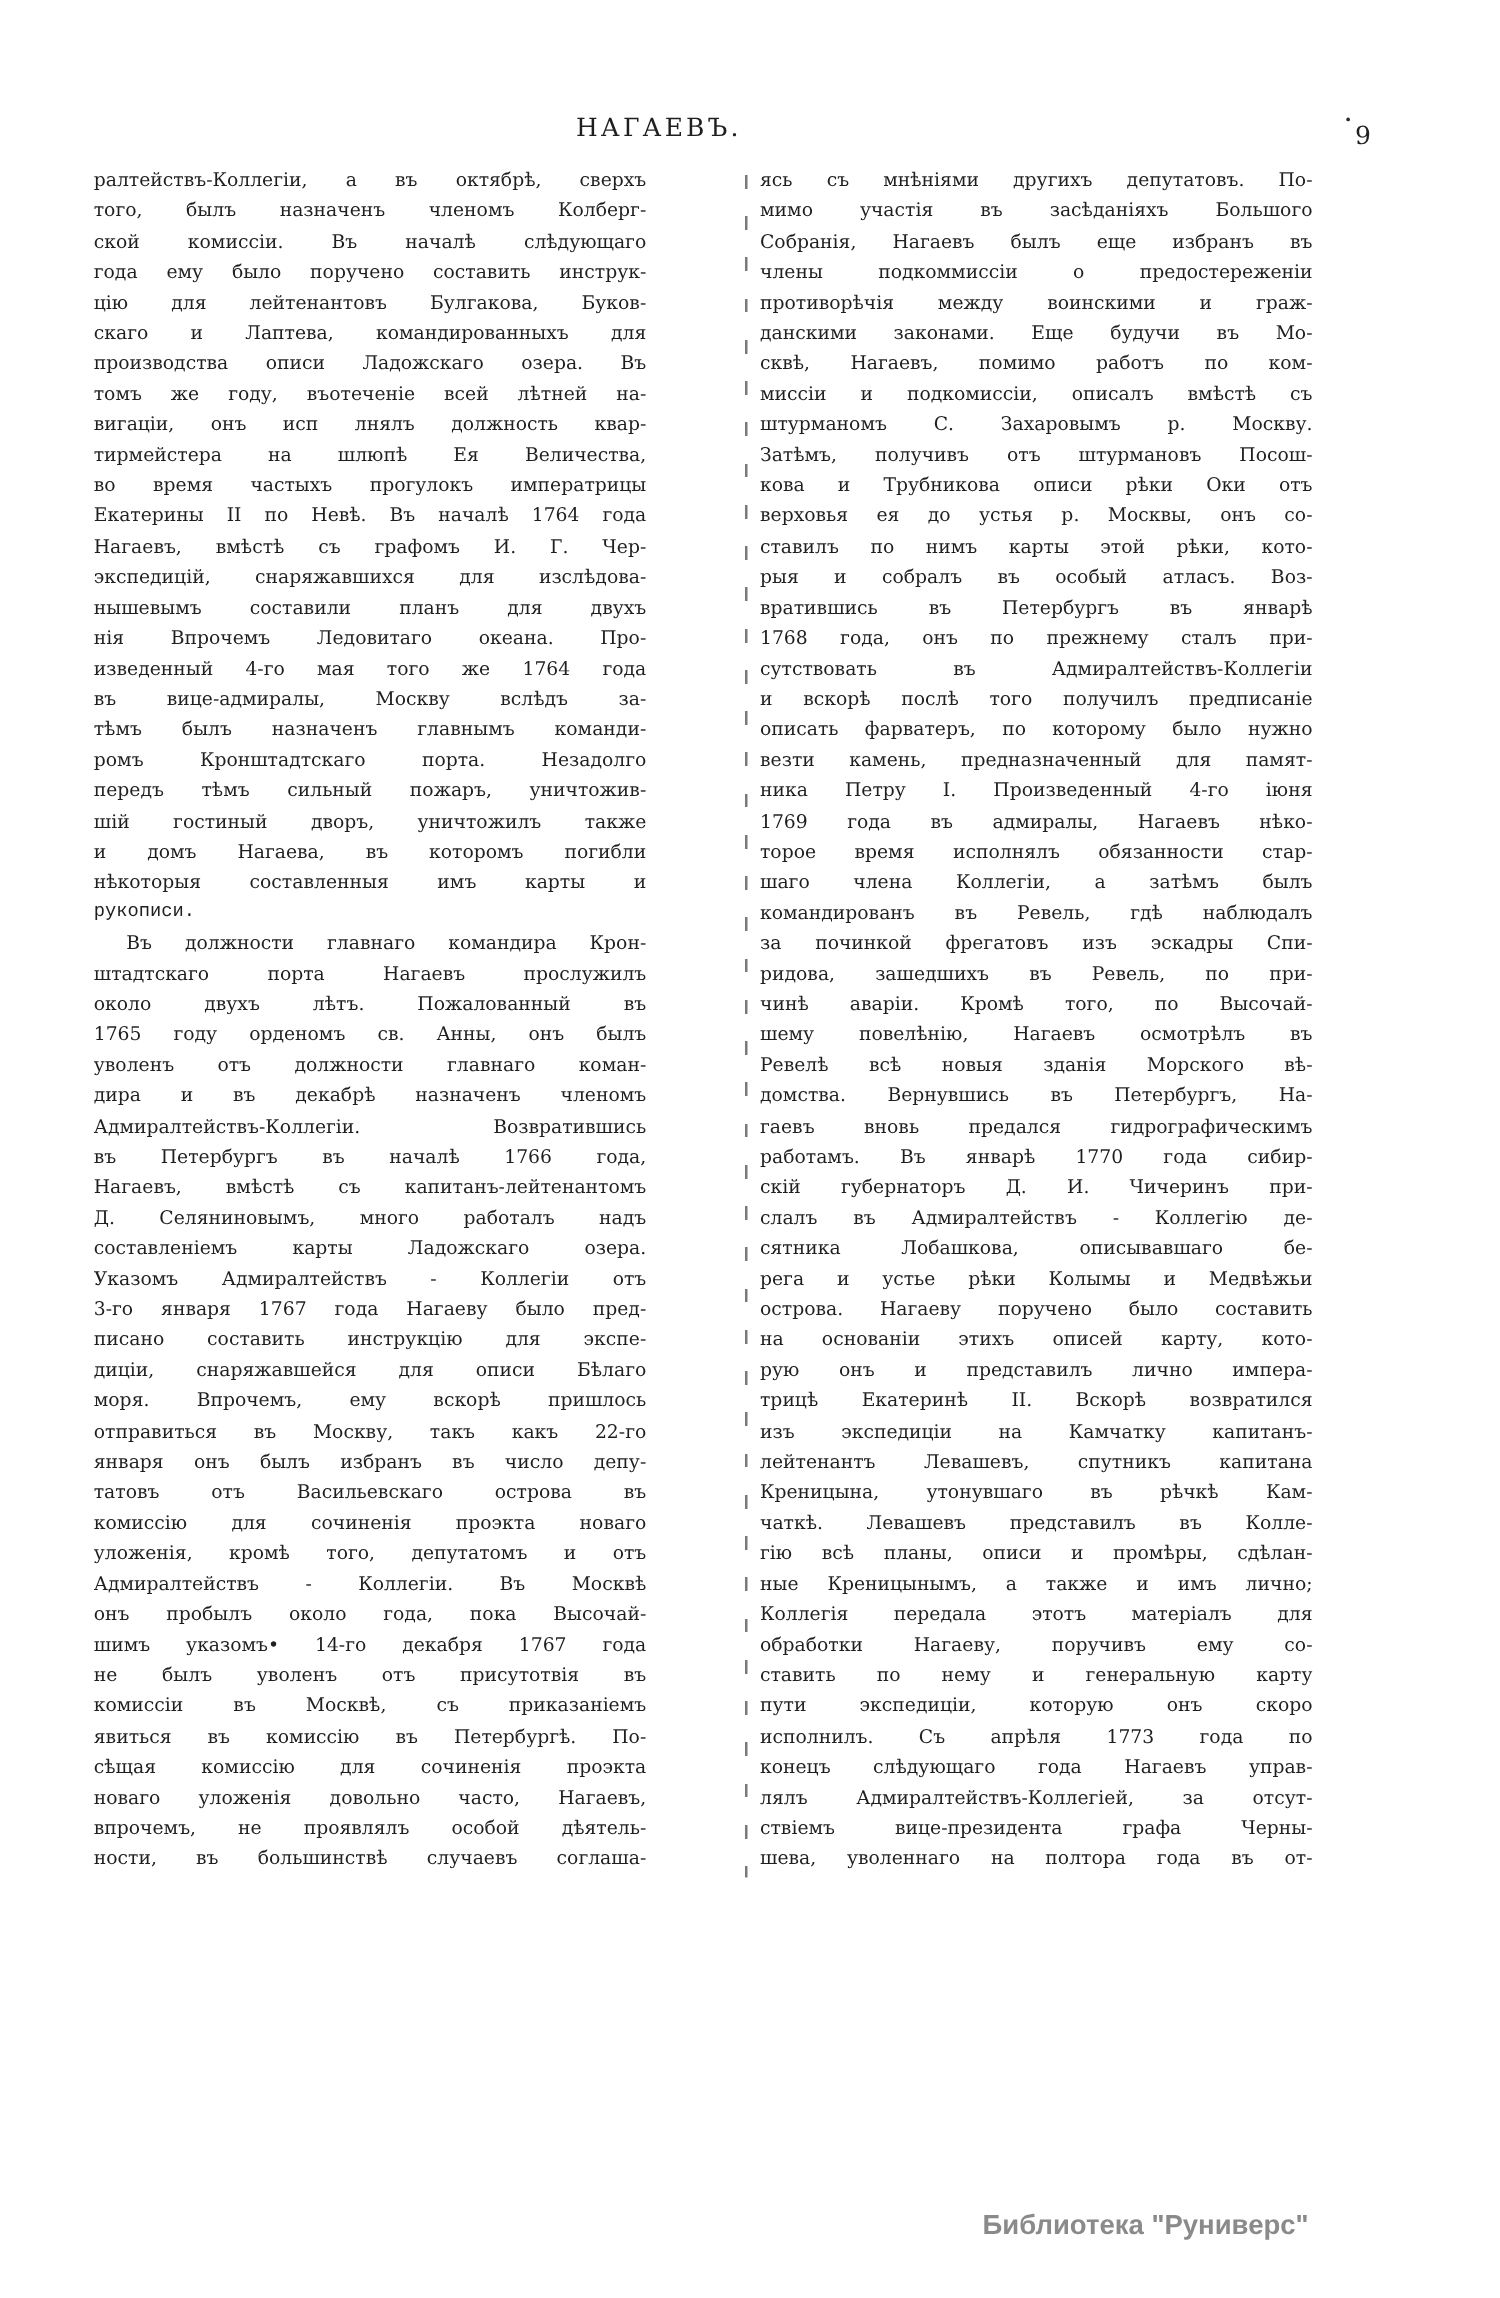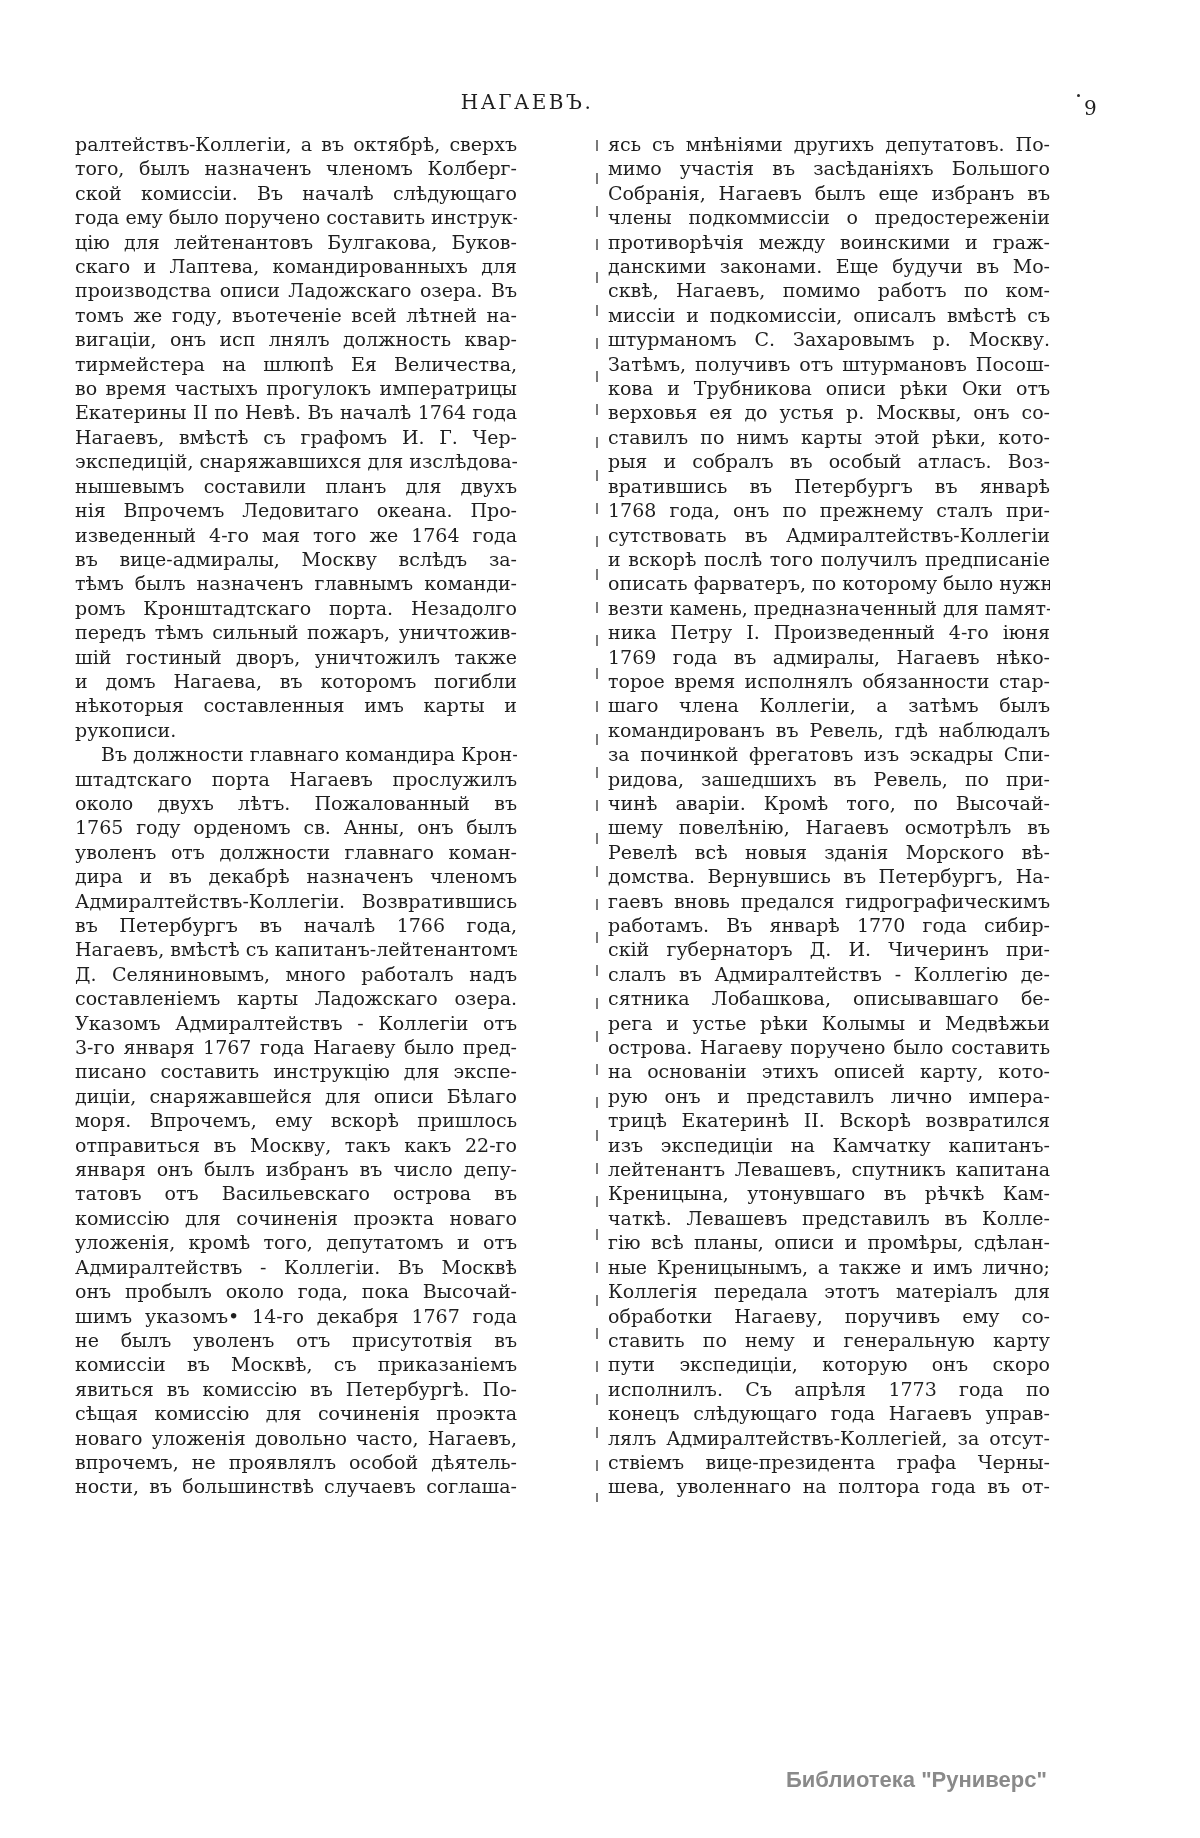--- a/index.html
+++ b/index.html
@@ -19,30 +19,30 @@
   }
   .pagenum{
     position:absolute;left:1084px;top:96px;font-size:20px;
   }
   .pagenum::before{
     content:"";position:absolute;left:-7px;top:-2px;width:3px;height:3px;
     background:#2a2a2a;border-radius:50%;
   }
   .col{
     position:absolute;top:132px;width:442px;
-    font-size:19px;line-height:24.42px;
+    font-size:15px;line-height:24.42px;
     text-align:justify;
   }
   .col-left{left:75px;}
   .col-right{left:608px;}
   .line{
     height:24.42px;overflow:hidden;white-space:nowrap;
     text-align:justify;text-align-last:justify;
   }
-  .line.pend{text-align-last:left;}
+  .line.pend{text-align-last:left;font-family:Liberation Mono, monospace;}
   .line.pindent{text-indent:26px;}
   .divider{
     position:absolute;left:596px;top:140px;width:2px;height:1362px;
     background:repeating-linear-gradient(to bottom,
       #4d4d4d 0px, #4d4d4d 11px,
       transparent 11px, transparent 33px);
     opacity:.75;
   }
   .watermark{
     position:absolute;left:786px;top:1767px;

